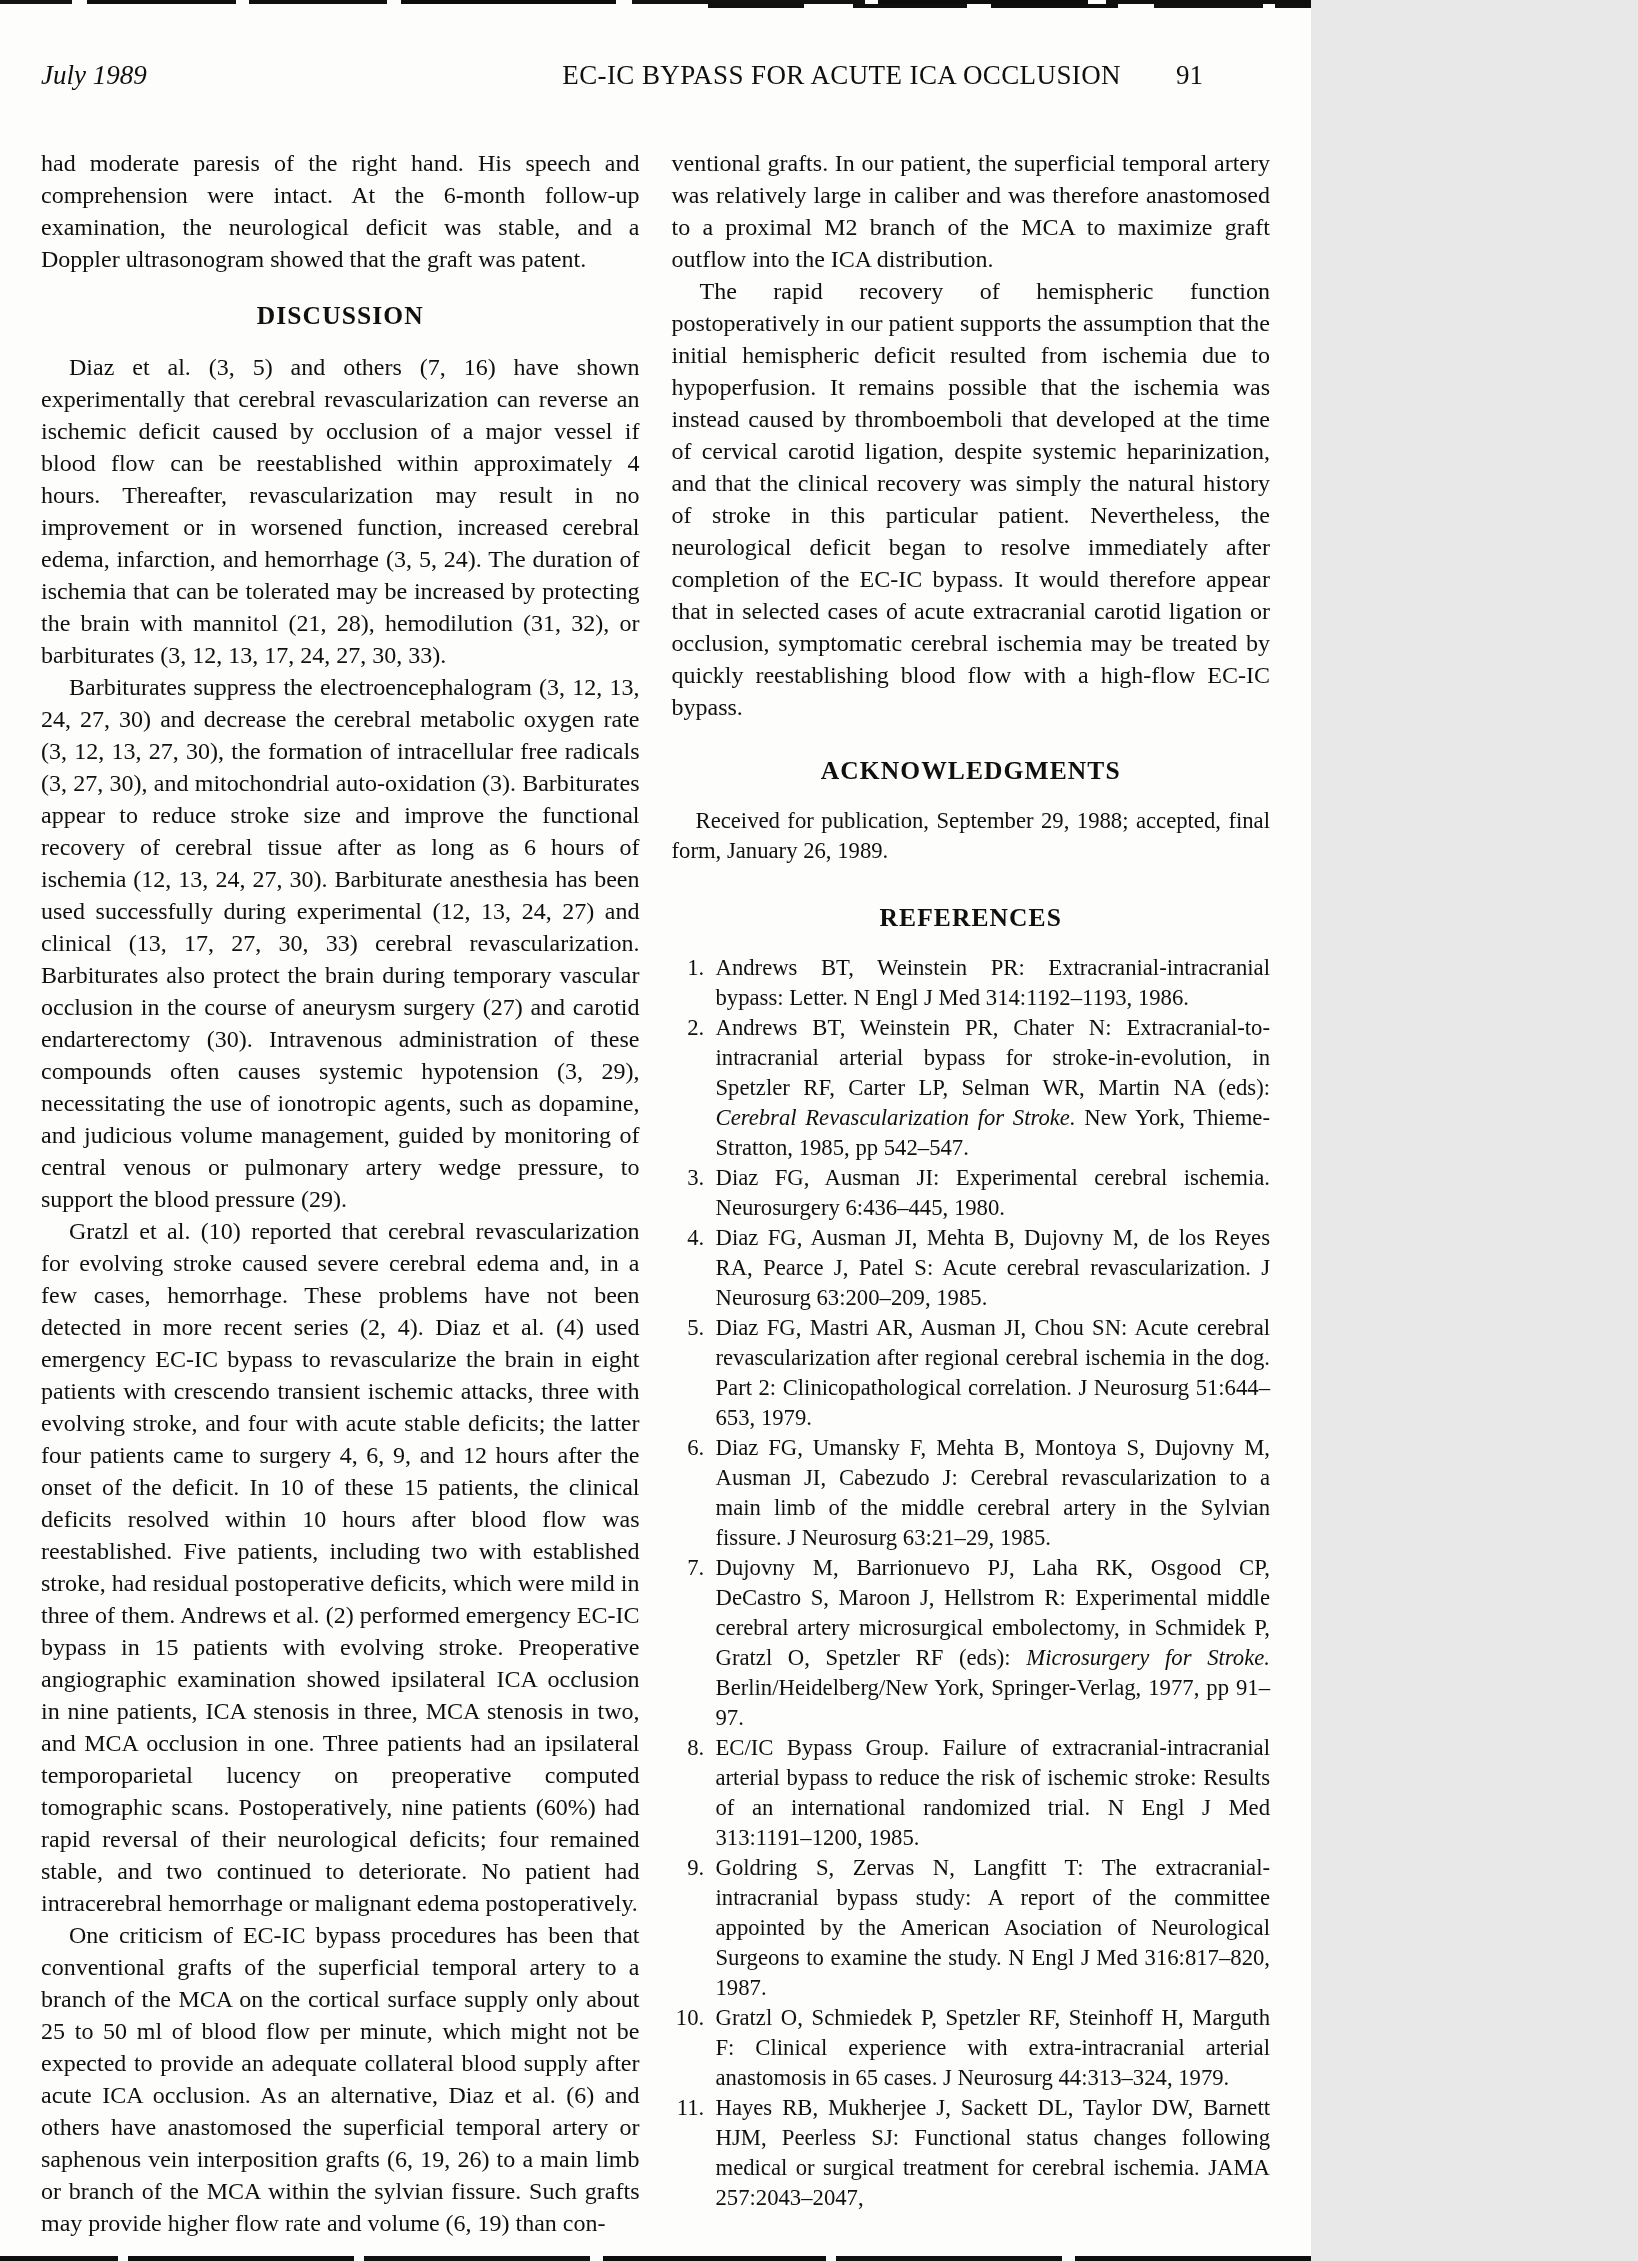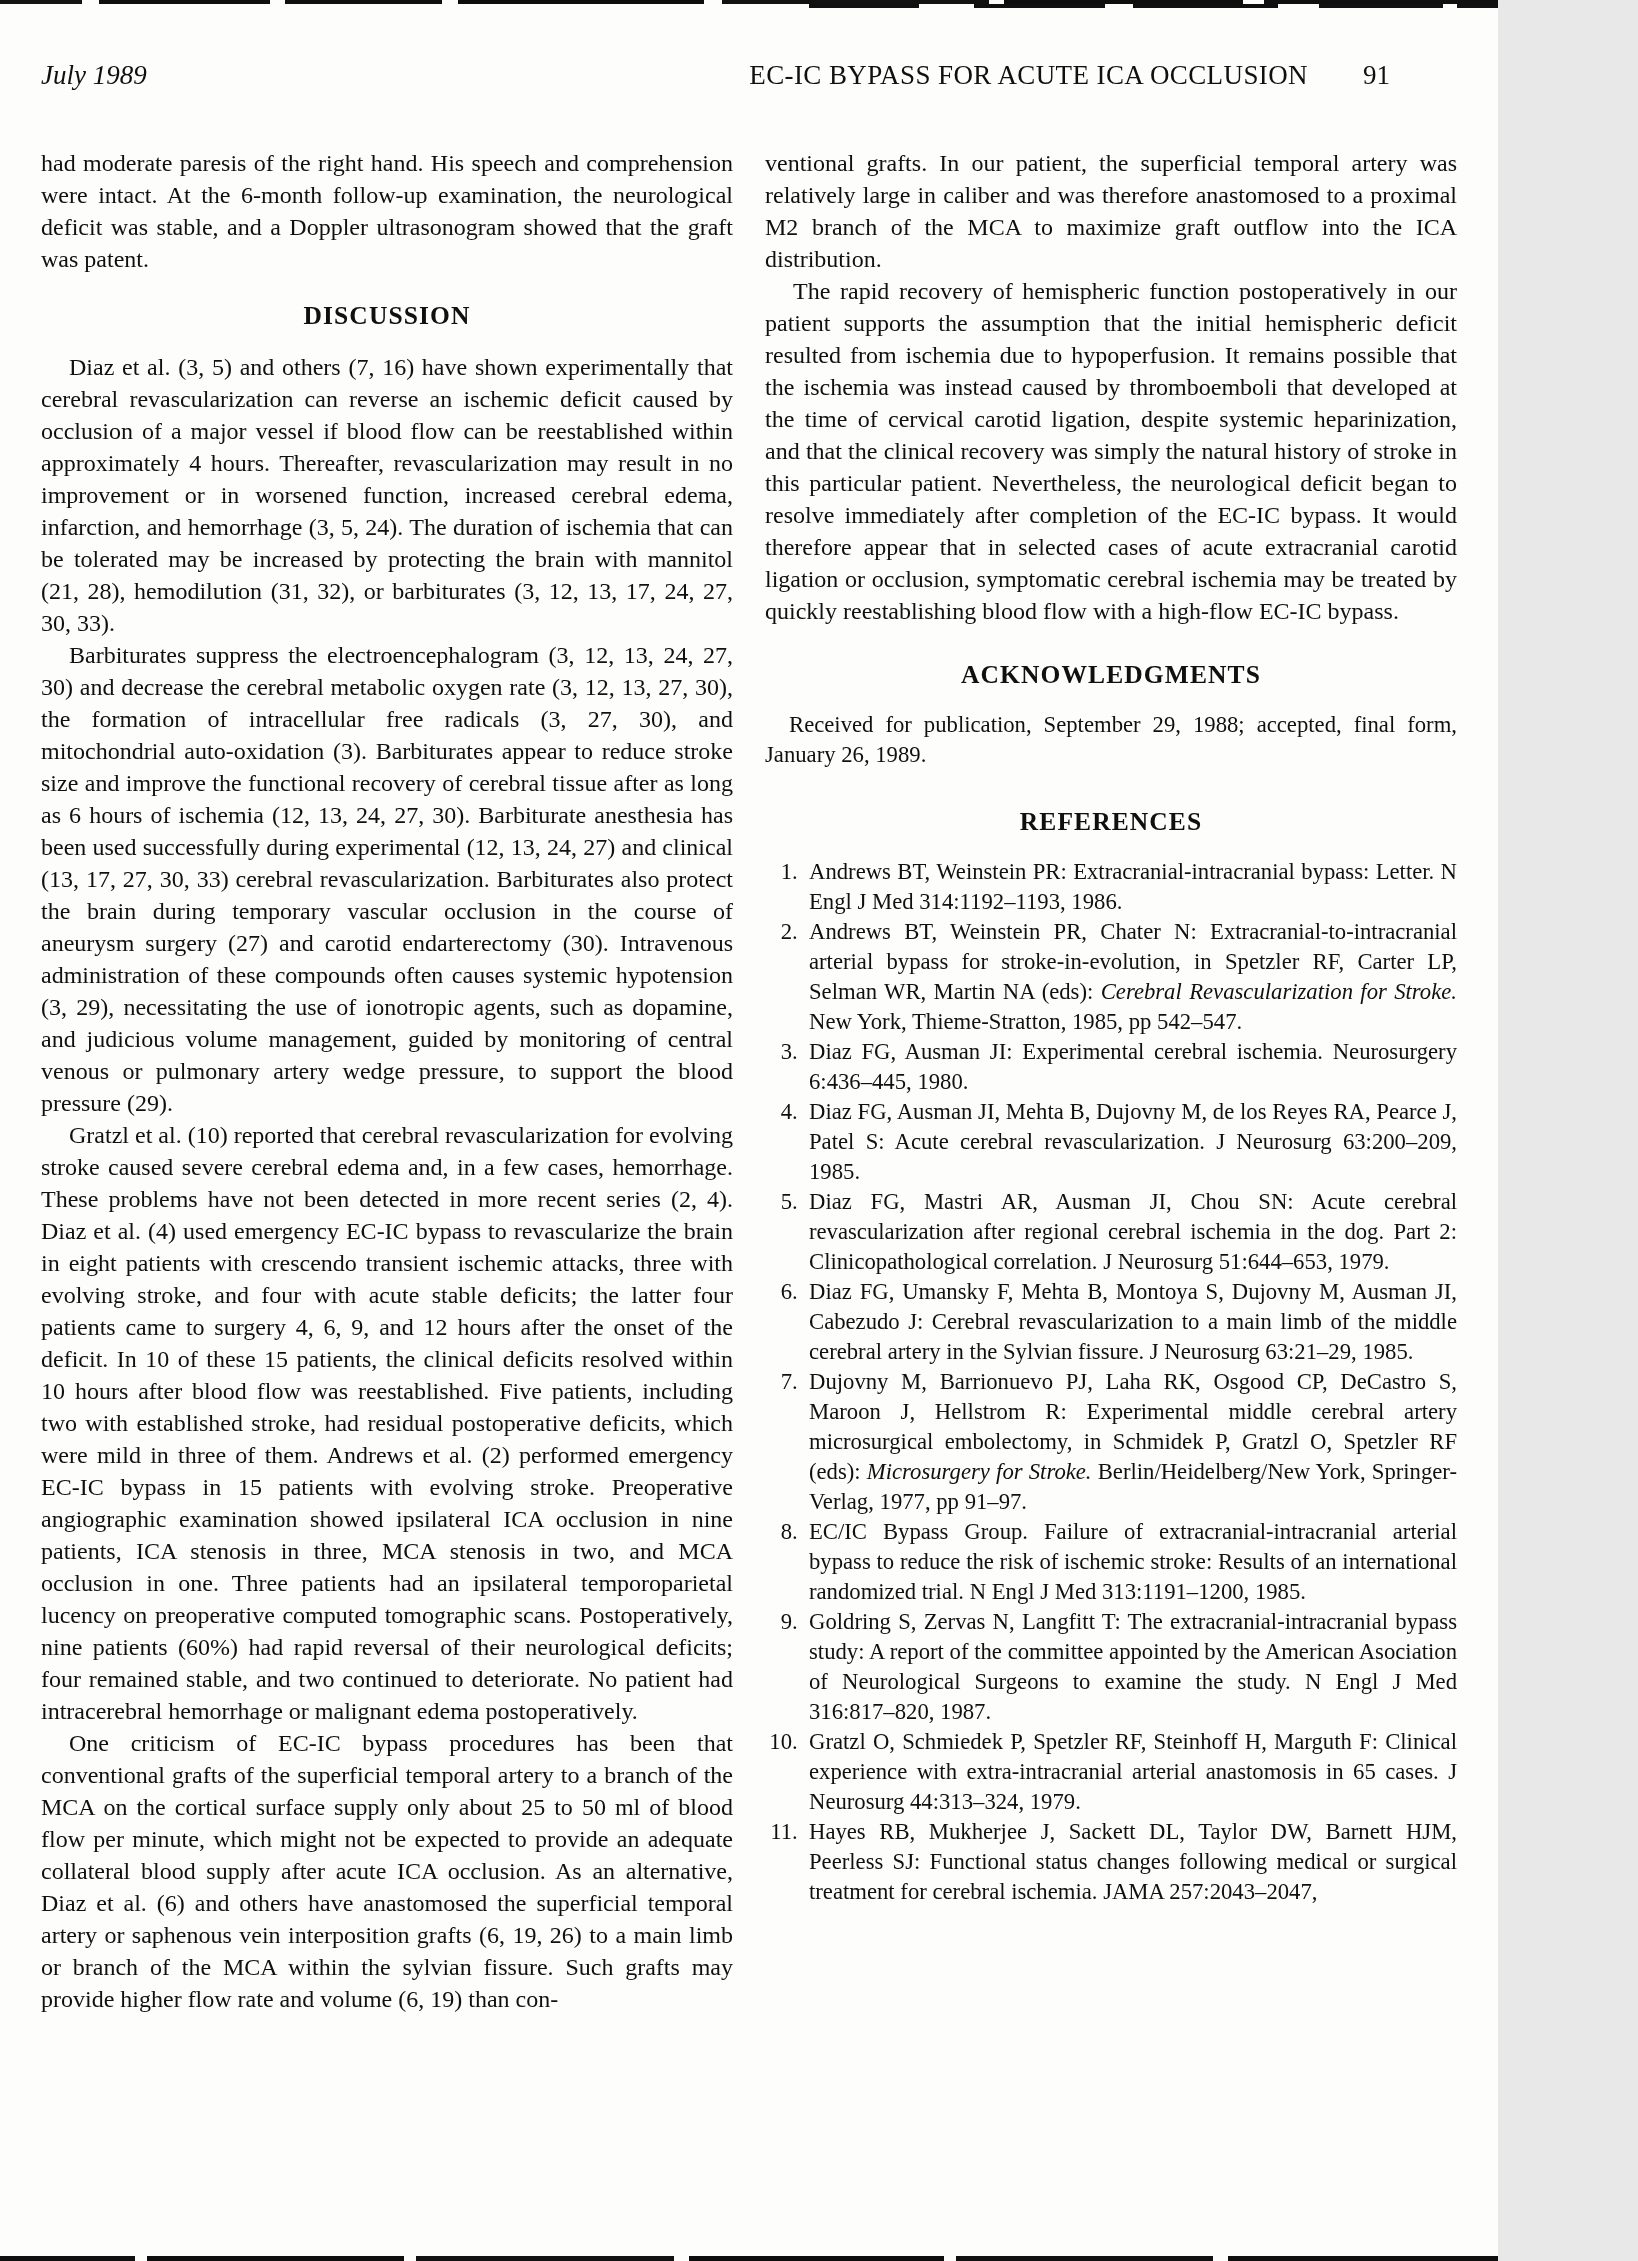--- a/index.html
+++ b/index.html
@@ -1,18 +1,18 @@
 <!DOCTYPE html>
 <html style="font-size:11.3px"><head>
 <meta charset="utf-8">
 <style>
   html,body{margin:0;padding:0;background:#e8e8e8;}
   .page{
     position:relative;
-    width:1498px;height:2261px;
+    width:1311px;height:2261px;
     background:#fdfdfb;
     overflow:hidden;
     font-family:"Liberation Serif","DejaVu Serif",serif;
     color:#101010;
     box-sizing:border-box;
   }
   
   .scan-edge{position:absolute;left:0;width:100%;}
   .scan-edge-top{top:0;height:4.2px;
     background:linear-gradient(90deg,

